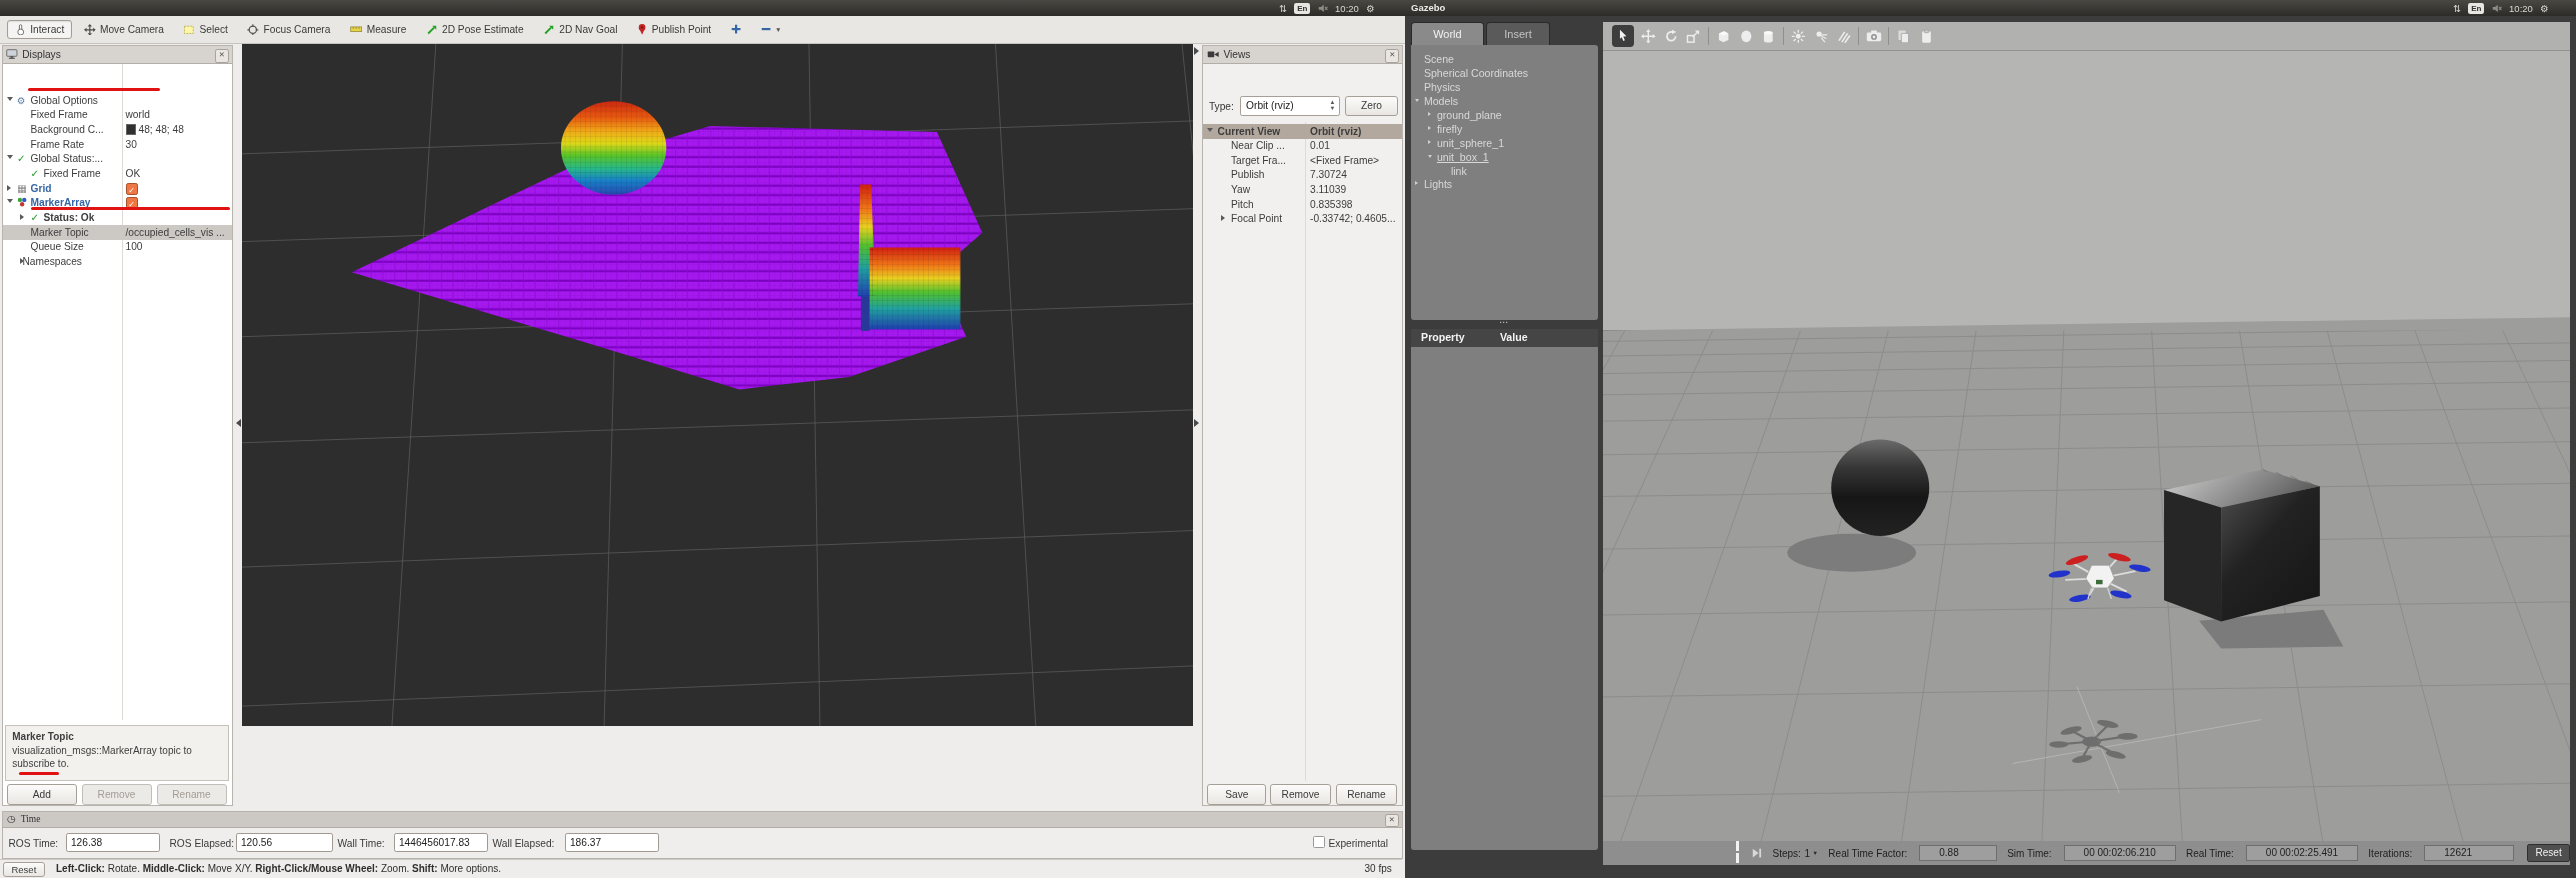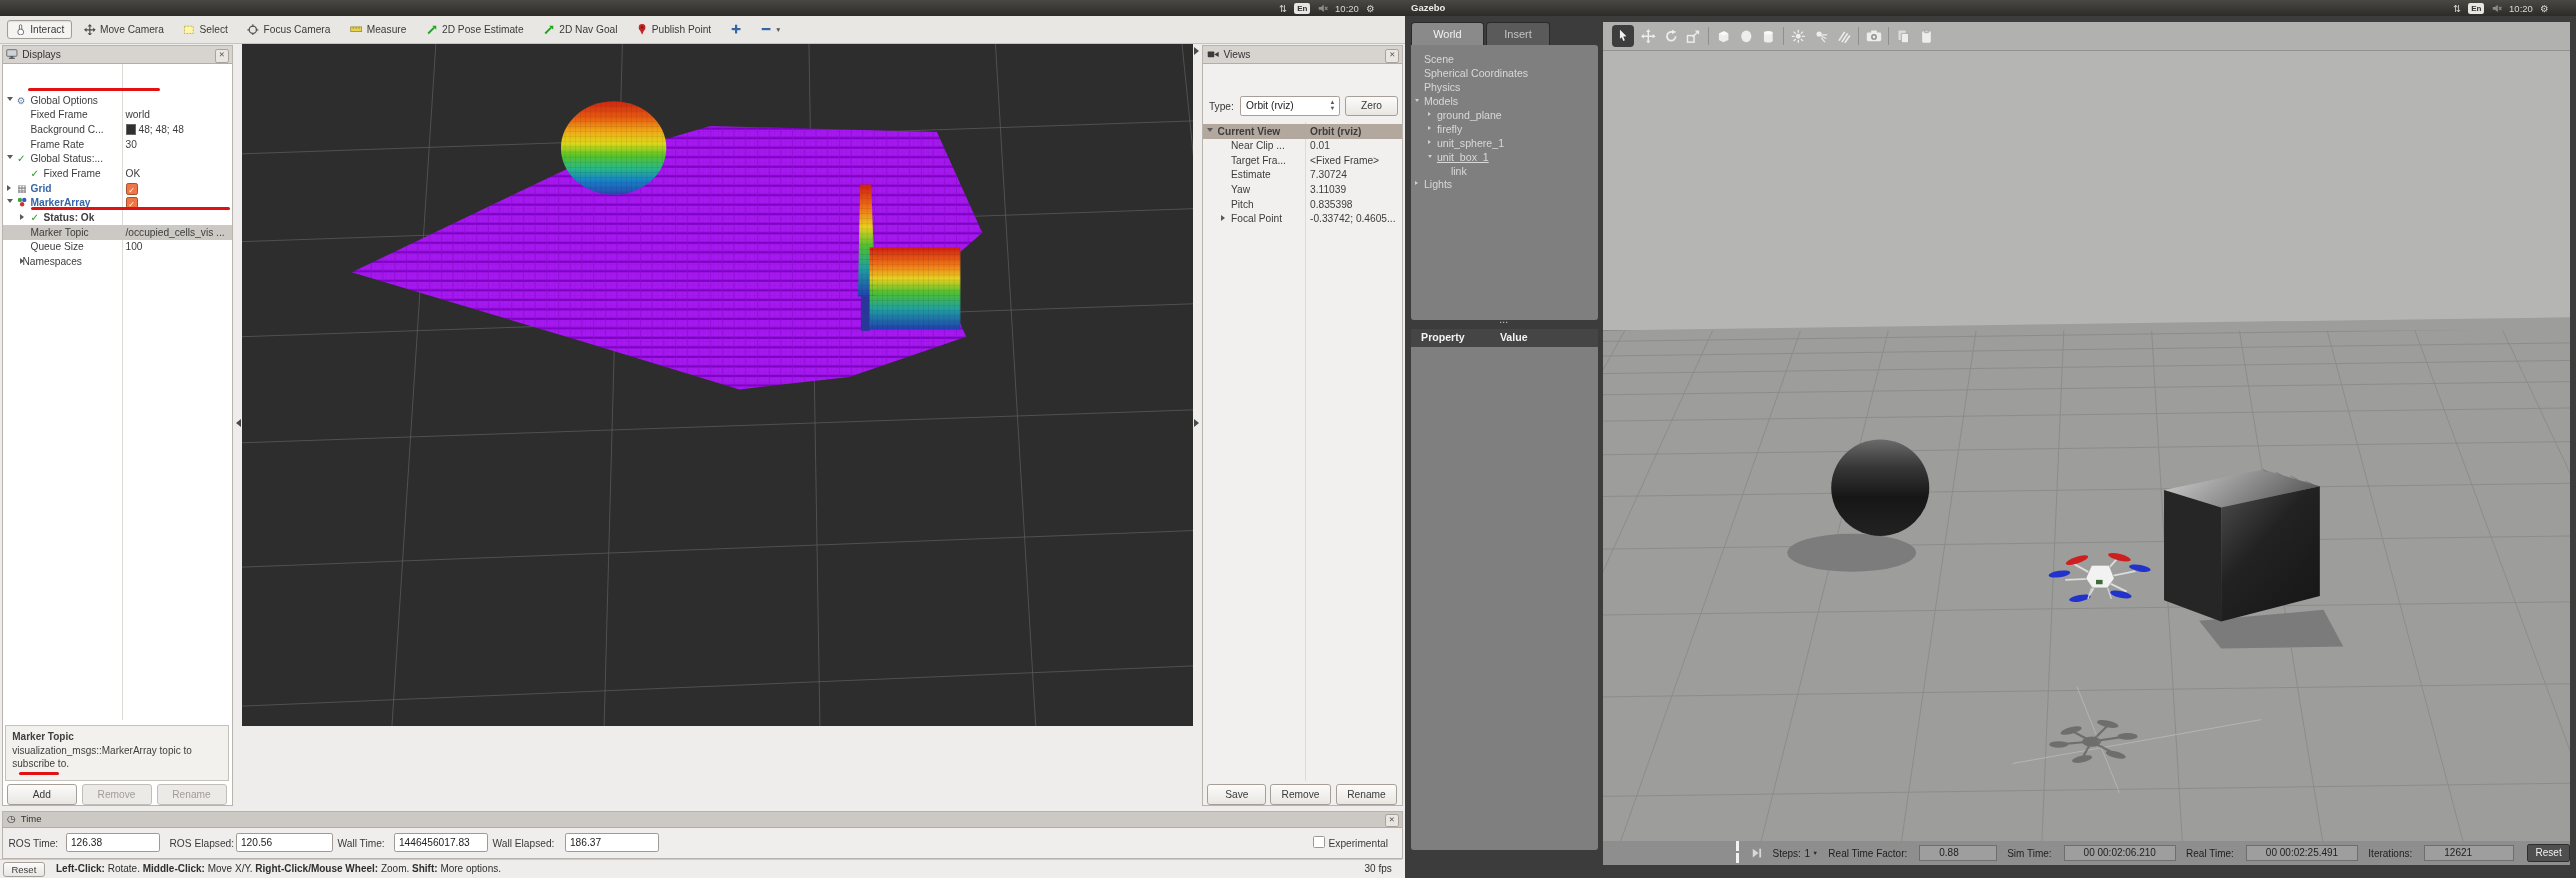--- a/index.html
+++ b/index.html
@@ -359,21 +359,21 @@
     </div>
     <div class="trow" style="top:92px;">
       <span style="left:28px;">Near Clip ...</span>
       <span style="left:107px;">0.01</span>
     </div>
     <div class="trow" style="top:107px;">
       <span style="left:28px;">Target Fra...</span>
       <span style="left:107px;">&lt;Fixed Frame&gt;</span>
     </div>
     <div class="trow" style="top:121px;">
-      <span style="left:28px;">Estimate</span>
+      <span style="left:28px;">Publish</span>
       <span style="left:107px;">7.30724</span>
     </div>
     <div class="trow" style="top:136px;">
       <span style="left:28px;">Yaw</span>
       <span style="left:107px;">3.11039</span>
     </div>
     <div class="trow" style="top:151px;">
       <span style="left:28px;">Pitch</span>
       <span style="left:107px;">0.835398</span>
     </div>
@@ -384,21 +384,21 @@
     </div>
 
     <div class="btn" style="left:4.4px;top:738px;width:59px;">Save</div>
     <div class="btn" style="left:67px;top:738px;width:61px;">Remove</div>
     <div class="btn" style="left:133px;top:738px;width:61px;">Rename</div>
   </div>
 
   <div id="timepanel" class="abs">
     <div class="abs" style="left:0;top:0;right:0;height:14.6px;background:#ccc8c4;border-bottom:0.7px solid #b2ada7;font-size:9.5px;color:#333;line-height:14.6px;">
       <span style="margin-left:4.4px;">◷</span>
-      <span style="margin-left:2.9px;">Time</span>
+      <span style="margin-left:2.9px;font-family:Liberation Serif, serif;">Time</span>
       <span class="pclose" style="top:1.5px;">✕</span>
     </div>
     <span class="tfield" style="left:5.9px;">ROS Time:</span>
     <input class="tinput" style="left: 63px; width: 94px;" value="126.38">
     <span class="tfield" style="left:167px;">ROS Elapsed:</span>
     <input class="tinput" style="left: 233px; width: 97px;" value="120.56">
     <span class="tfield" style="left:335px;">Wall Time:</span>
     <input class="tinput" style="left: 391px; width: 94px;" value="1446456017.83">
     <span class="tfield" style="left:490px;">Wall Elapsed:</span>
     <input class="tinput" style="left: 562px; width: 94px;" value="186.37">

